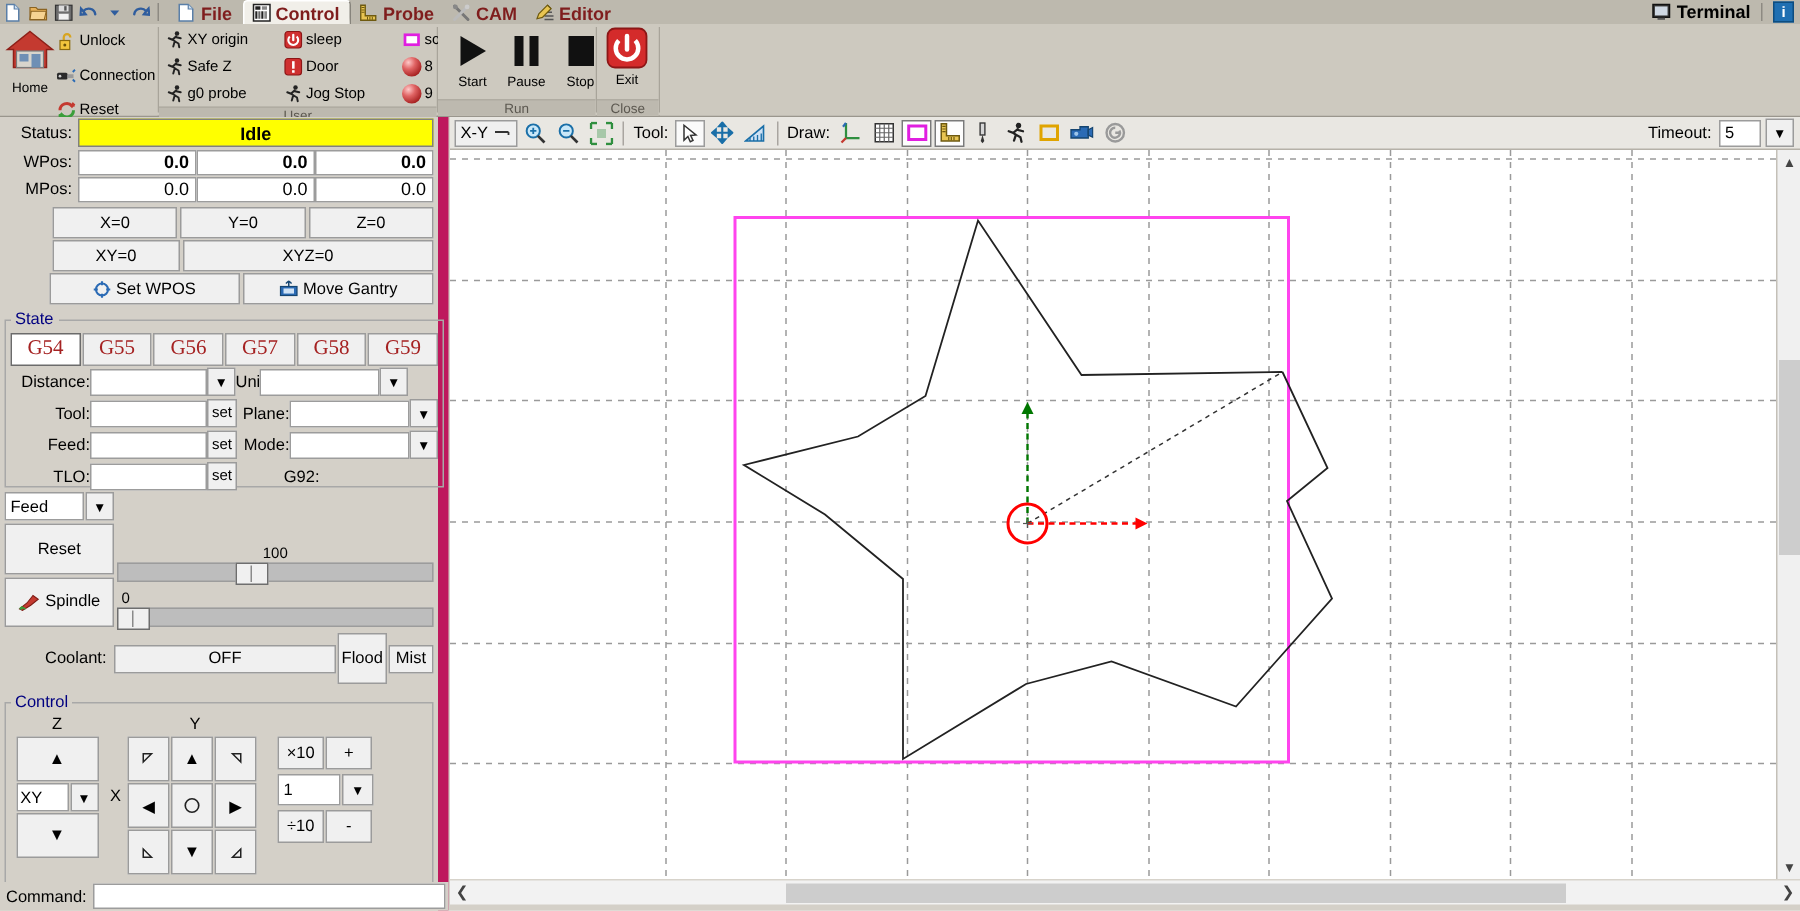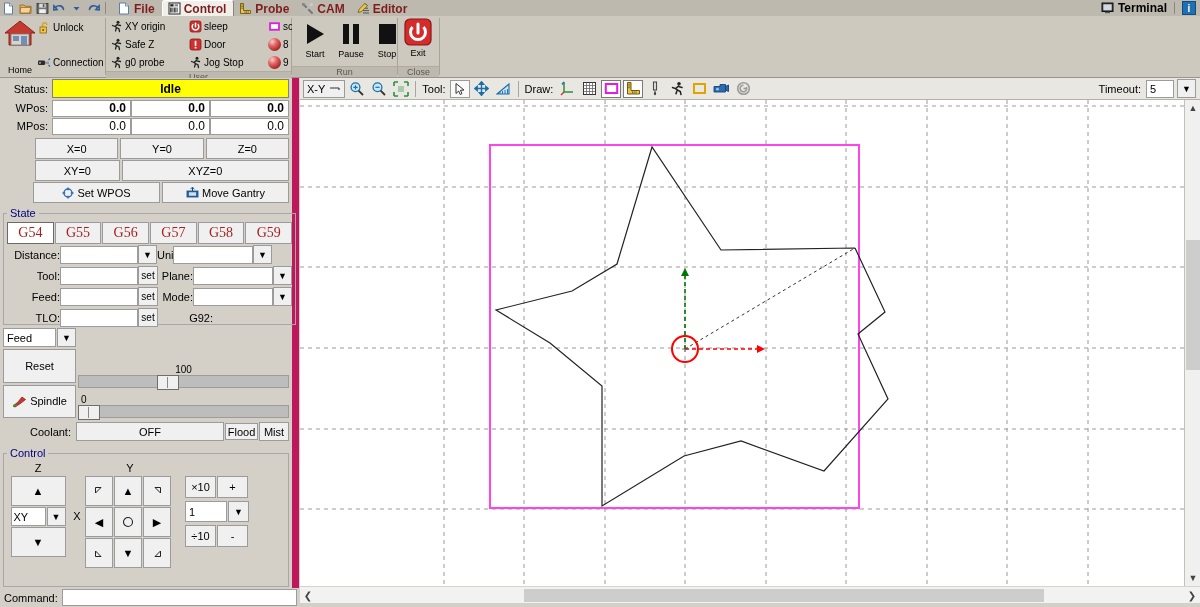--- a/index.html
+++ b/index.html
@@ -50,22 +50,22 @@
   }
   .rgroup { position:relative; display:flex; flex-direction:column; background:#cdc9bf; }
   .rgroup .gbody { flex:1; display:flex; align-items:flex-start; padding:2px 4px 0 3px; }
   .rgroup .glabel {
     height:11px; line-height:11px; text-align:center; font-size:9px; color:#5c5850;
     background:#bdb9af; border-top:1px solid #b0aca2;
   }
   .rsep { width:1px; background:#a8a49a; margin:2px 0; }
 
   .bigbtn { width:36px; display:flex; flex-direction:column; align-items:center; justify-content:flex-start; padding-top:1px;}
-  .bigbtn .lbl { font-size:9px; margin-top:16px; }
-  .smallrows { display:flex; flex-direction:column; gap:18px; padding-top:1px; }
+  .bigbtn .lbl { font-size:9px; margin-top:4px; }
+  .smallrows { display:flex; flex-direction:column; gap:6px; padding-top:1px; }
   .srow { display:flex; align-items:center; gap:2px; height:17px; font-size:10px; white-space:nowrap; }
   .srow .ic { width:14px; height:14px; display:inline-flex; align-items:center; justify-content:center; flex:0 0 14px;}
   .usercols { display:flex; gap:1px; }
   .usercol { display:flex; flex-direction:column; gap:1px; width:78px; }
   .usercol.narrow { width:38px; }
   .runbtns { display:flex; gap:2px; padding:1px 3px 0 3px; }
   .runbtn { width:34px; display:flex; flex-direction:column; align-items:center; }
   .runbtn .lbl { font-size:9px; }
 
   
@@ -637,21 +637,21 @@
         <div class="slvalue" style="text-align:left;padding-left:3px;margin-top:6px;">0</div>
         <div class="slidertrack">
           <div class="sliderthumb" style="left:-1px;"></div>
         </div>
       </div>
     </div>
 
     <div style="display:flex; align-items:center; padding:4px 3px 0 3px; gap:1px;">
       <div style="width:72px;text-align:right;padding-right:4px;">Coolant:</div>
       <div class="gbtn" style="flex:1;height:19px;">OFF</div>
-      <div class="gbtn" style="flex:0 0 33px;height:17px;">Flood</div>
+      <div class="gbtn" style="flex:0 0 33px;height:34px;">Flood</div>
       <div class="gbtn" style="flex:0 0 30px;height:19px;">Mist</div>
     </div>
 
     <fieldset class="grp" style="height:140px;margin-top:6px;">
       <legend>Control</legend>
       <div style="display:flex;gap:0;">
         <div style="width:62px;text-align:center;">
           <div style="height:14px;">Z</div>
           <div class="jogbtn wide" style="margin:0 auto;">▲</div>
           <div style="display:flex;gap:1px;margin:1px auto 1px auto;width:55px;">

